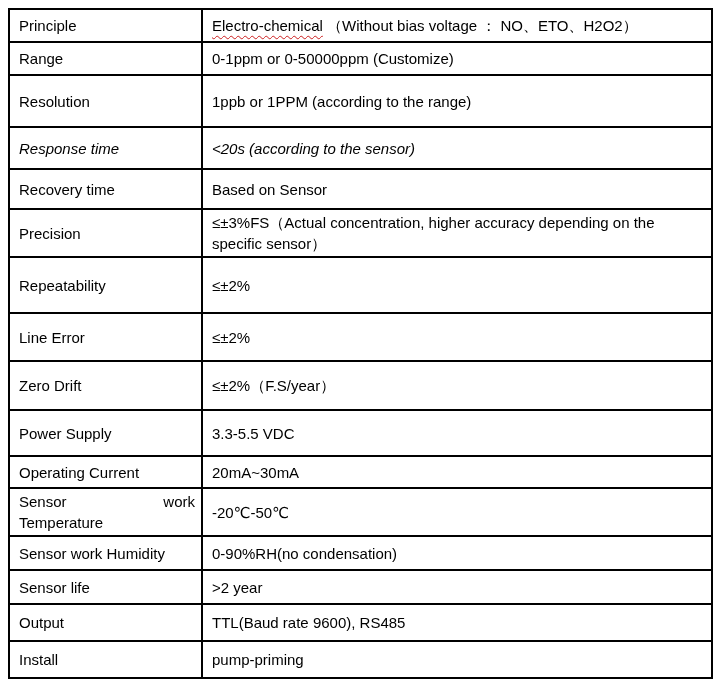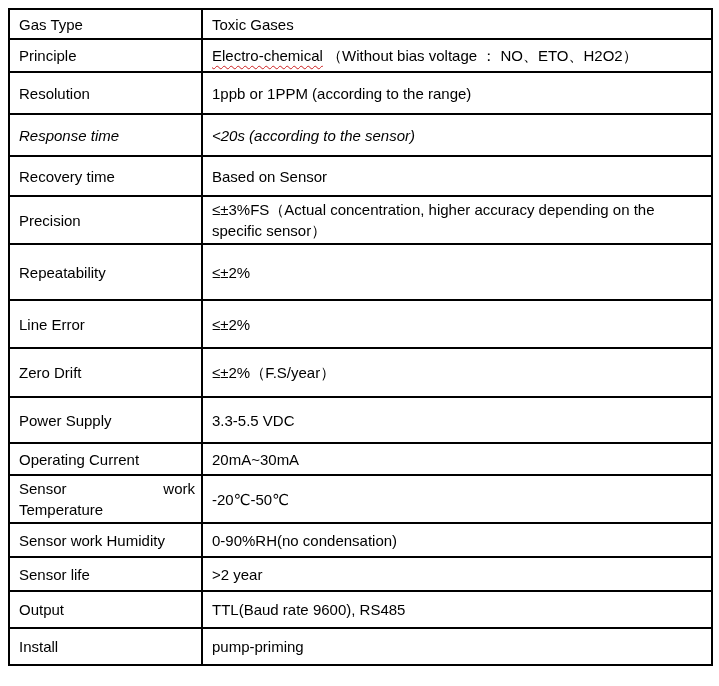--- a/index.html
+++ b/index.html
@@ -46,35 +46,35 @@
     justify-content: space-between;
   }
 </style>
 </head>
 <body>
 
 <div class="page">
   <table class="spec-table">
     <tbody>
 
-      <tr style="height:30px;">
-        <td class="label-cell">Gas Type</td>
-        <td class="value-cell">Toxic Gases</td>
-      </tr>
 
       <tr style="height:33px;">
         <td class="label-cell">Principle</td>
         <td class="value-cell">
           <span class="spellcheck">Electro-chemical</span>
           <span>（Without bias voltage ： NO、ETO、H2O2）</span>
         </td>
       </tr>
 
+      <tr style="height:33px;">
+        <td class="label-cell">Range</td>
+        <td class="value-cell">0-1ppm or 0-50000ppm (Customize)</td>
+      </tr>
 
-      <tr style="height:42px;border-radius:7px;">
+      <tr style="height:52px;border-radius:7px;">
         <td class="label-cell">Resolution</td>
         <td class="value-cell">1ppb or 1PPM (according to the range)</td>
       </tr>
 
       <tr style="height:42px;font-style:italic;">
         <td class="label-cell">Response time</td>
         <td class="value-cell">&lt;20s (according to the sensor)</td>
       </tr>
 
       <tr style="height:40px;border-radius:8px;">

